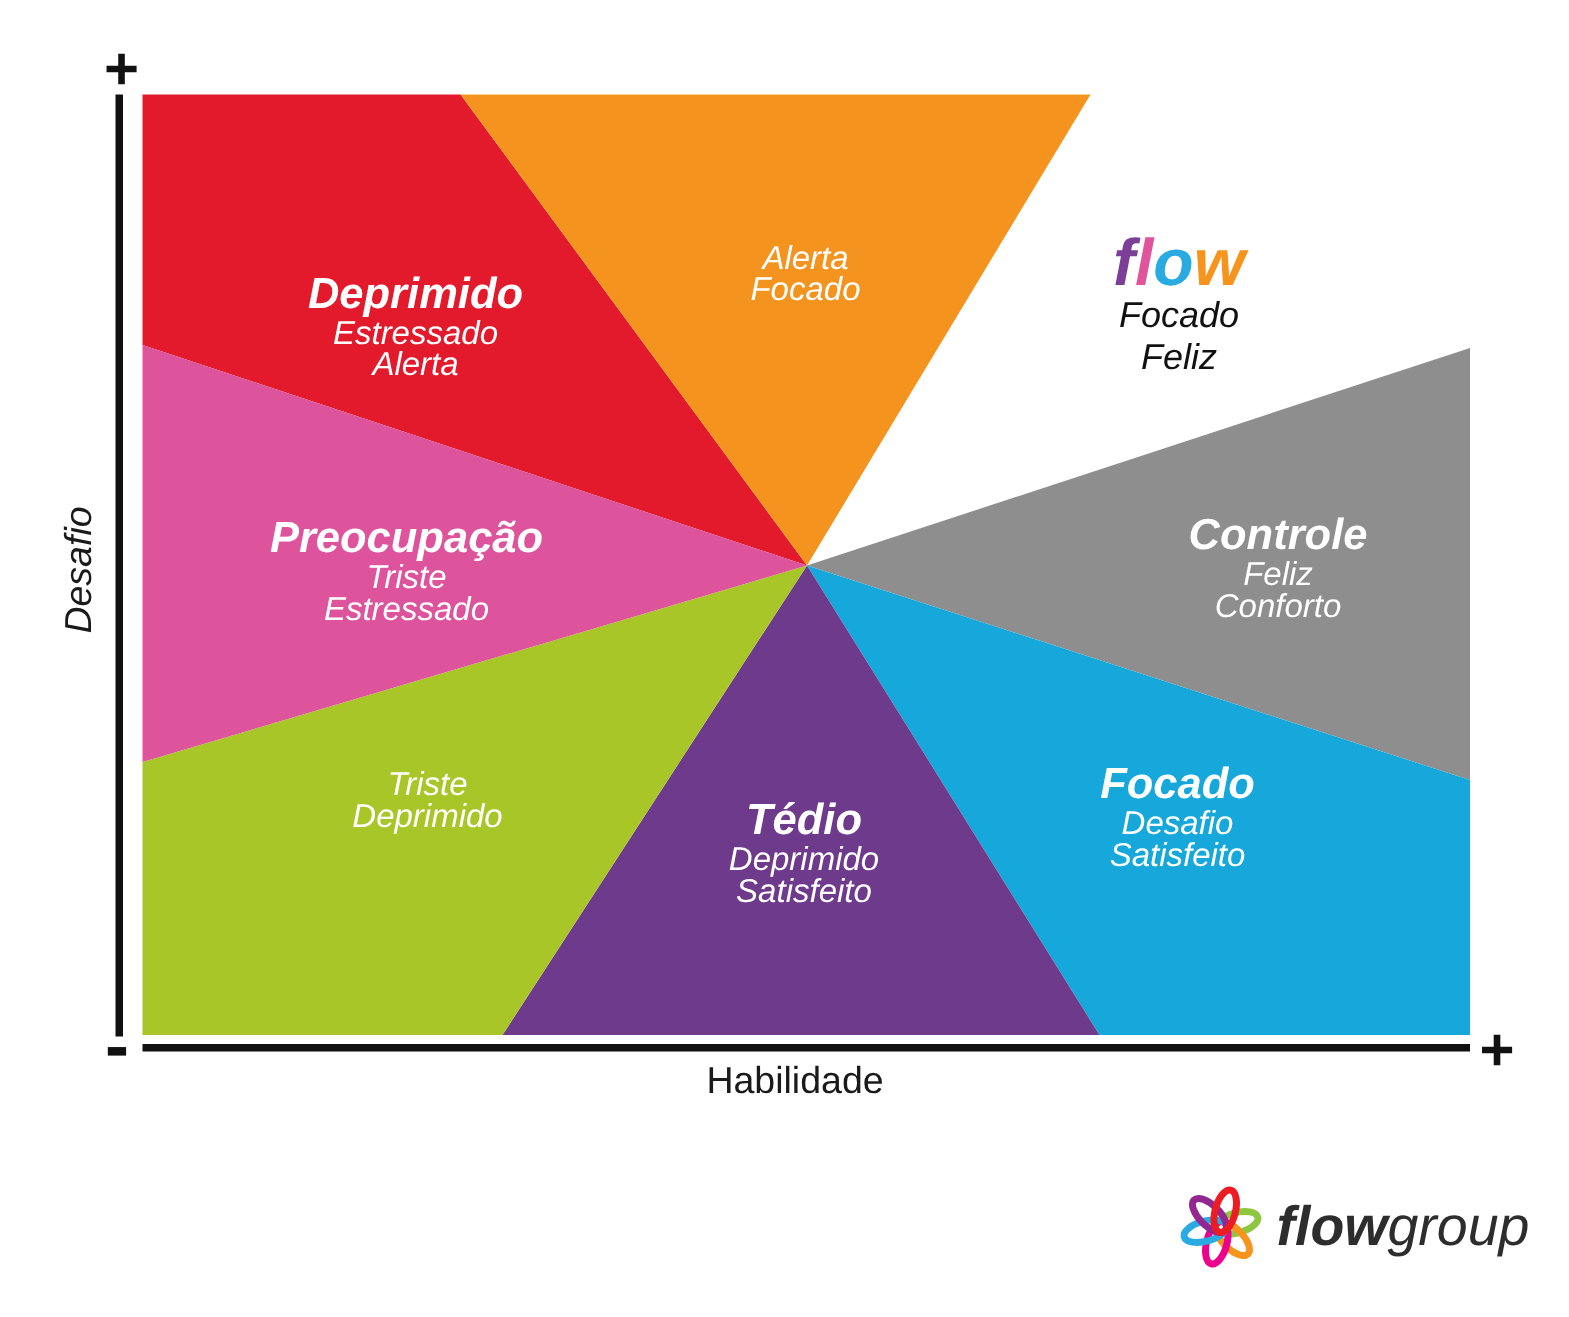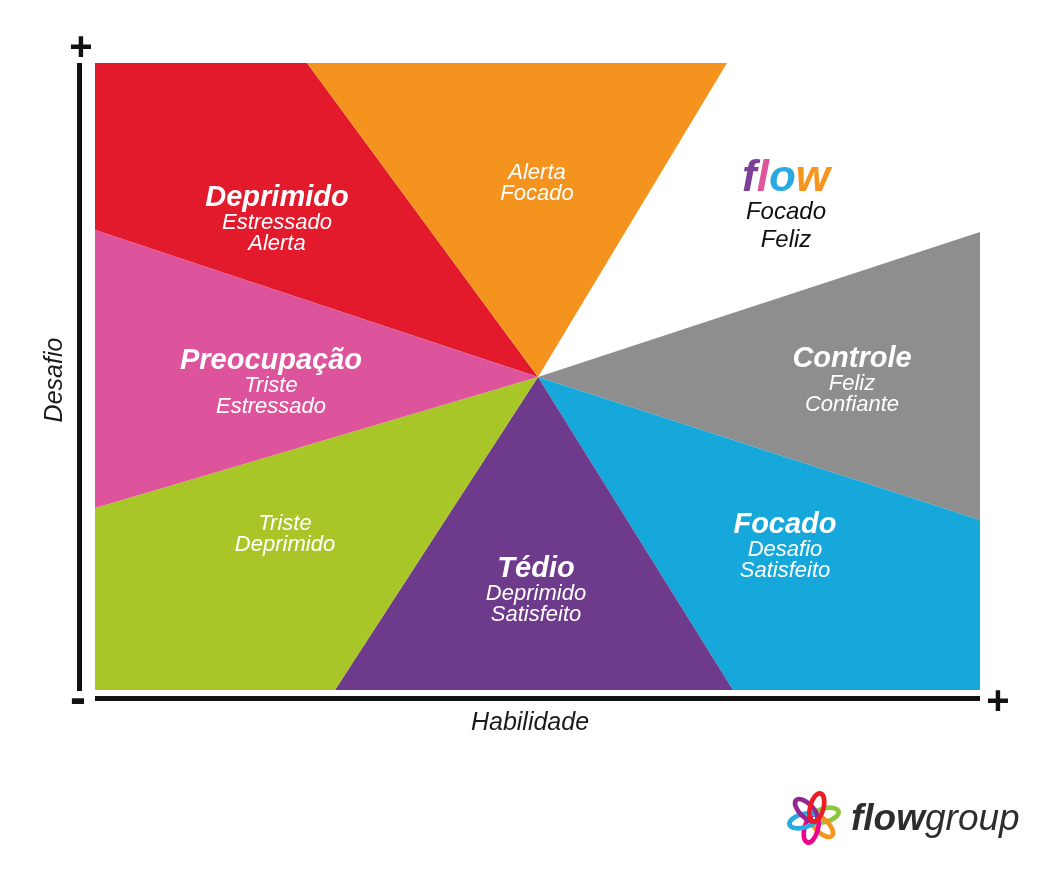--- a/index.html
+++ b/index.html
@@ -18,21 +18,21 @@
   .axis-line{position:absolute;background:#111111;}
   .y-axis-line{left:77px;top:63px;width:5px;height:628px;}
   .x-axis-line{left:95px;top:696px;width:885px;height:5px;}
   .axis-sign{position:absolute;font-weight:900;color:#111111;transform:translate(-50%,-50%);line-height:1;}
   .y-plus{left:81px;top:46px;font-size:40px;}
   .origin-minus{left:78px;top:698px;font-size:48px;}
   .x-plus{left:998px;top:700px;font-size:40px;}
   .y-label{position:absolute;left:53px;top:380px;transform:translate(-50%,-50%) rotate(-90deg);
     font-size:25px;font-style:italic;color:#1a1a1a;white-space:nowrap;}
   .x-label{position:absolute;left:530px;top:721px;transform:translate(-50%,-50%);
-    font-size:25px;font-style:italic;color:#1a1a1a;white-space:nowrap;}
+    font-size:25px;color:#1a1a1a;white-space:nowrap;}
   .brand{position:absolute;left:785px;top:789px;display:flex;align-items:center;}
   .brand-icon{width:58px;height:58px;flex:0 0 auto;}
   .brand-text{font-size:37px;font-style:italic;color:#2d2d2d;margin-left:8px;white-space:nowrap;}
   .brand-flow{font-weight:bold;}
   .brand-group{font-weight:normal;}
 </style>
 </head>
 <body>
 
 <div class="canvas">
@@ -54,28 +54,28 @@
         <div class="seg-sub">Estressado</div>
         <div class="seg-sub">Alerta</div>
       </div>
       <div class="seg-label" style="left: 537px; top: 161px;">
         <div class="seg-sub">Alerta</div>
         <div class="seg-sub">Focado</div>
       </div>
       <div class="seg-label" style="left: 804px; top: 342px; margin-left: 48px;">
         <div class="seg-title">Controle</div>
         <div class="seg-sub">Feliz</div>
-        <div class="seg-sub">Confiante</div>
+        <div class="seg-sub">Conforto</div>
       </div>
       <div class="seg-label" style="left: 785px; top: 508px;">
         <div class="seg-title">Focado</div>
         <div class="seg-sub">Desafio</div>
         <div class="seg-sub">Satisfeito</div>
       </div>
-      <div class="seg-label" style="left: 536px; top: 532px; margin-top: 20px;">
+      <div class="seg-label" style="left: 536px; top: 532px;">
         <div class="seg-title">Tédio</div>
         <div class="seg-sub">Deprimido</div>
         <div class="seg-sub">Satisfeito</div>
       </div>
       <div class="seg-label" style="left: 285px; top: 512px;">
         <div class="seg-sub">Triste</div>
         <div class="seg-sub">Deprimido</div>
       </div>
       <div class="seg-label" style="left: 271px; top: 324px; margin-top: 20px;">
         <div class="seg-title">Preocupação</div>

